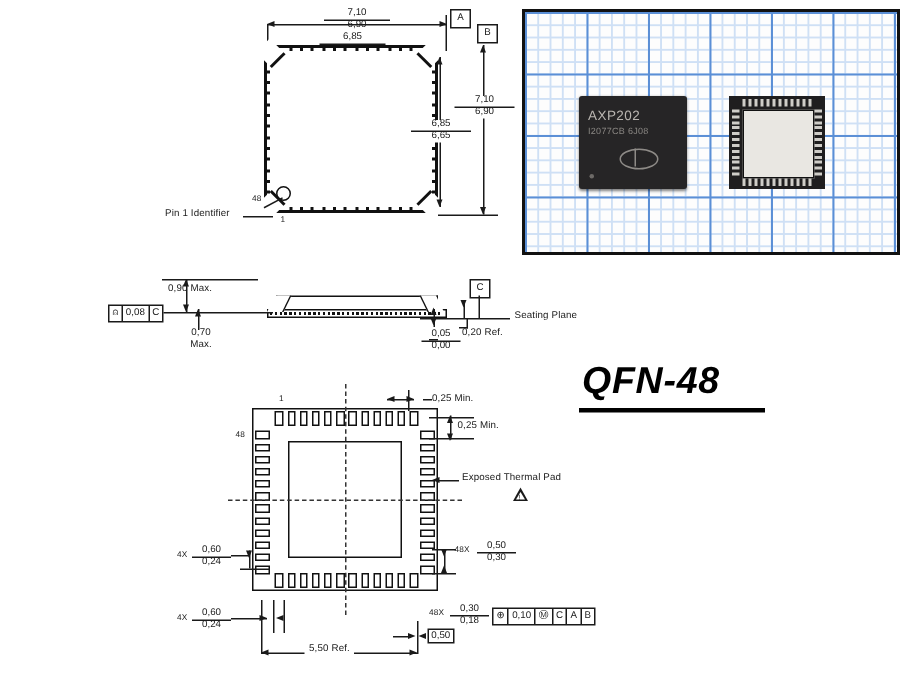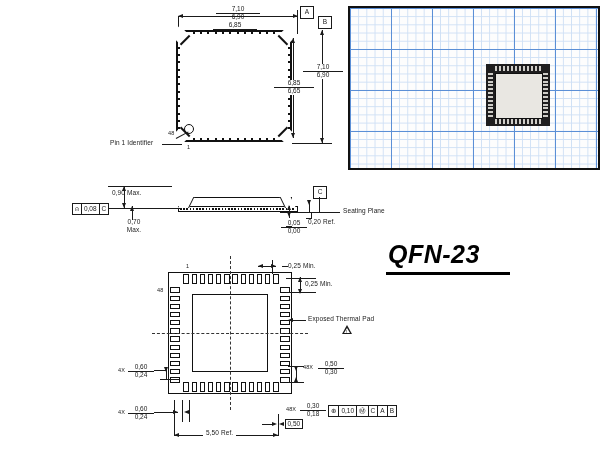--- a/index.html
+++ b/index.html
@@ -89,20 +89,26 @@
 </style>
 </head>
 <body>
 
 <div class="stage">
 
   <div class="photo">
     <div class="grid-minor"></div>
     <div class="grid-major"></div>
 
+    <div class="chipA">
+      <div class="mk1">AXP202</div>
+      <div class="mk2">I2077CB 6J08</div>
+      <div class="logo"></div>
+      <div class="dot"></div>
+    </div>
 
     <div class="chipB">
       <div class="pad"></div>
       <div id="photoleads">
           <div class="lead" style="left: 9px; top: 2px; width: 2px; height: 5px;"></div>
           <div class="lead" style="left: 9px; bottom: 2px; width: 2px; height: 5px;"></div>
           <div class="lead" style="top: 8.91667px; left: 2px; height: 2px; width: 5px;"></div>
           <div class="lead" style="top: 8.91667px; right: 2px; height: 2px; width: 5px;"></div>
           <div class="lead" style="left: 13px; top: 2px; width: 2px; height: 5px;"></div>
           <div class="lead" style="left: 13px; bottom: 2px; width: 2px; height: 5px;"></div>
@@ -306,21 +312,21 @@
 
   <div class="vline" style="left:289px;top:206px;height:12px;"></div>
   <div class="arrowU" style="left:286.6px;top:205px;"></div>
   <div class="arrowD" style="left:286.6px;top:212px;"></div>
   <div class="hline" style="left:286px;top:226px;width:6px;"></div>
   <div class="frac" style="left:281px;top:220px;width:26px;">
     <span class="t">0,05</span>
     <span class="b">0,00</span>
   </div>
 
-  <div class="title">QFN-23</div>
+  <div class="title">QFN-48</div>
   <div class="title-rule"></div>
 
   <div class="botview">
     <div class="bot-out"></div>
     <div class="thermal"></div>
     <div id="botleads">
         <div class="pad" style="left: 15.4833px; top: 2px; width: 3.2px; height: 8px;"></div>
         <div class="pad" style="left: 15.4833px; bottom: 2px; width: 3.2px; height: 8px;"></div>
         <div class="pad" style="top: 15.4833px; left: 2px; height: 3.2px; width: 8px;"></div>
         <div class="pad" style="top: 15.4833px; right: 2px; height: 3.2px; width: 8px;"></div>

